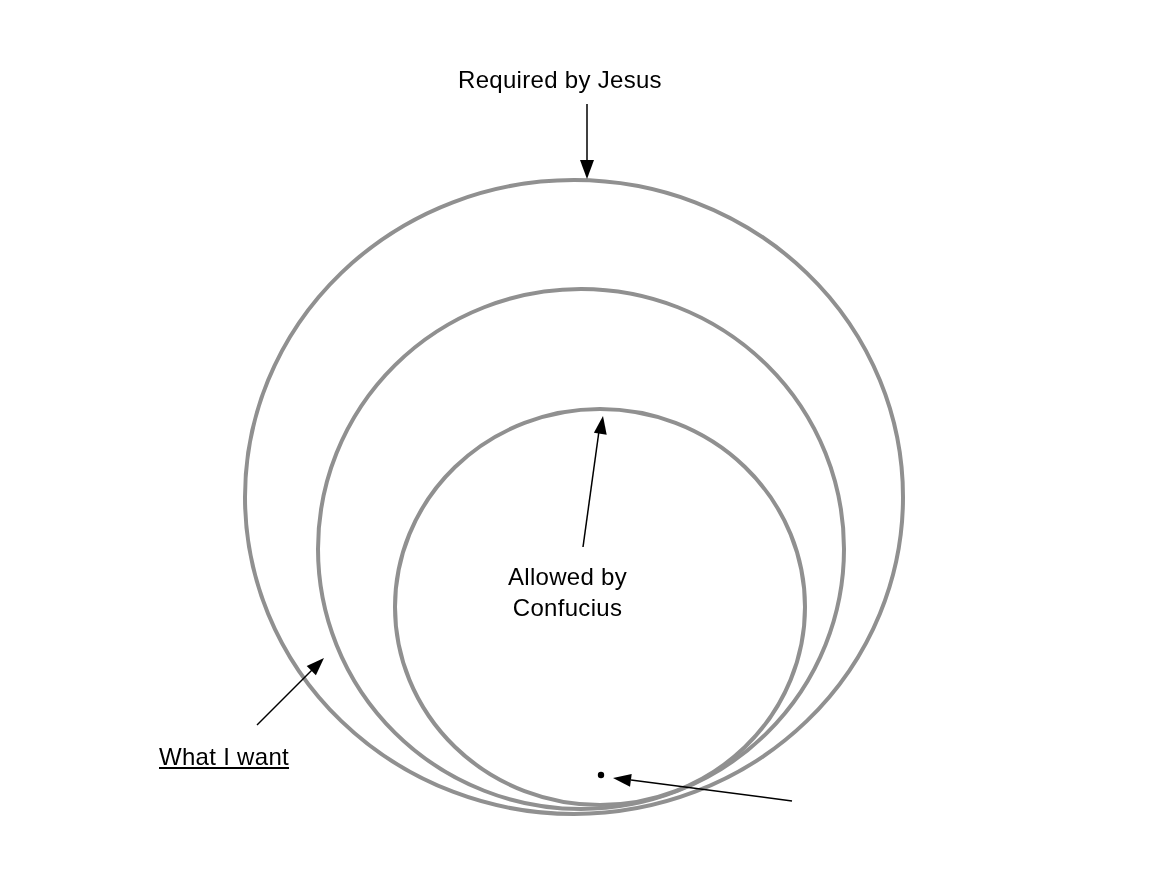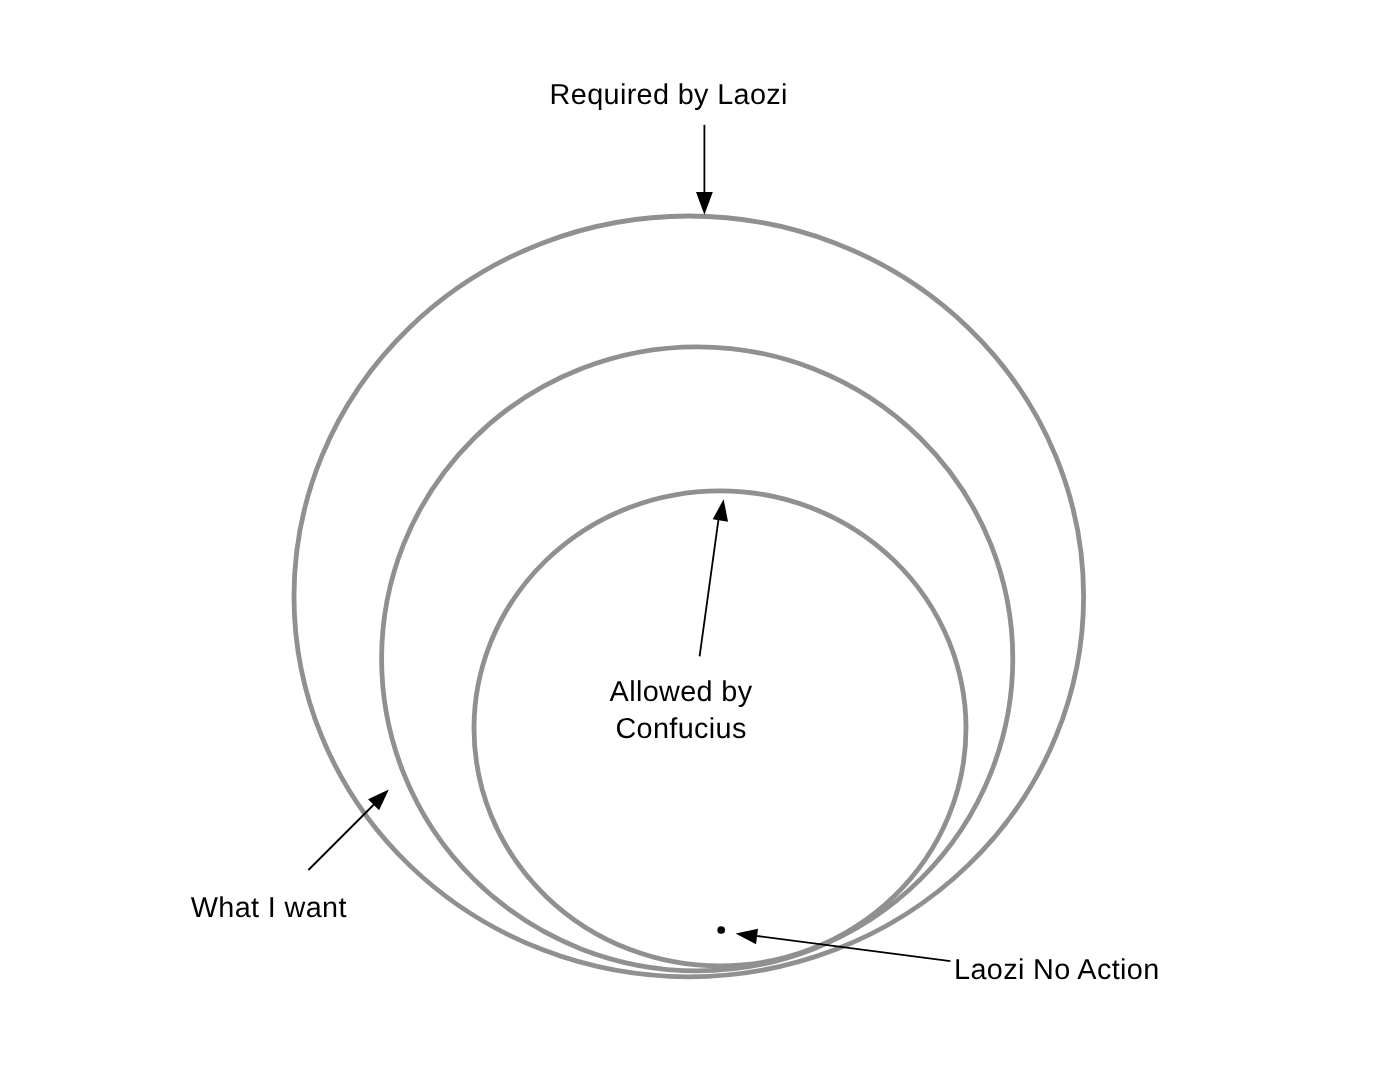--- a/index.html
+++ b/index.html
@@ -23,21 +23,21 @@
   .label {
     position: absolute;
     color: #000000;
     font-size: 24px;
     letter-spacing: 0.3px;
     line-height: 31px;
     white-space: pre-line;
   }
   .label-jesus     { left: 458px; top: 64px;  }
   .label-confucius { left: 508px; top: 561px; text-align: center; }
-  .label-want      { left: 159px; top: 741px; }
+  .label-want      { left: 159px; top: 741px; text-decoration: underline; }
   .label-laozi     { left: 795px; top: 793px; }
 </style>
 </head>
 <body>
 
 <div class="stage">
 
   <svg width="1155" height="893" viewBox="0 0 1155 893">
 
     <ellipse cx="574" cy="497" rx="329" ry="317" fill="none" stroke="#909090" stroke-width="4"></ellipse>
@@ -60,22 +60,21 @@
     </g>
 
     <g>
       <line x1="792" y1="801" x2="631" y2="780" stroke="#000000" stroke-width="1.5"></line>
       <polygon points="613,778 631.7,773.9 630,786.8" fill="#000000"></polygon>
     </g>
 
     <circle cx="601" cy="775" r="3.2" fill="#000000"></circle>
   </svg>
 
-  <div class="label label-jesus">Required by Laozi</div>
+  <div class="label label-jesus">Required by Jesus</div>
 
   <div class="label label-confucius">Allowed by
 Confucius</div>
 
   <div class="label label-want">What I want</div>
 
-  <div class="label label-laozi">Laozi No Action</div>
 
 </div>
 
 </body></html>

